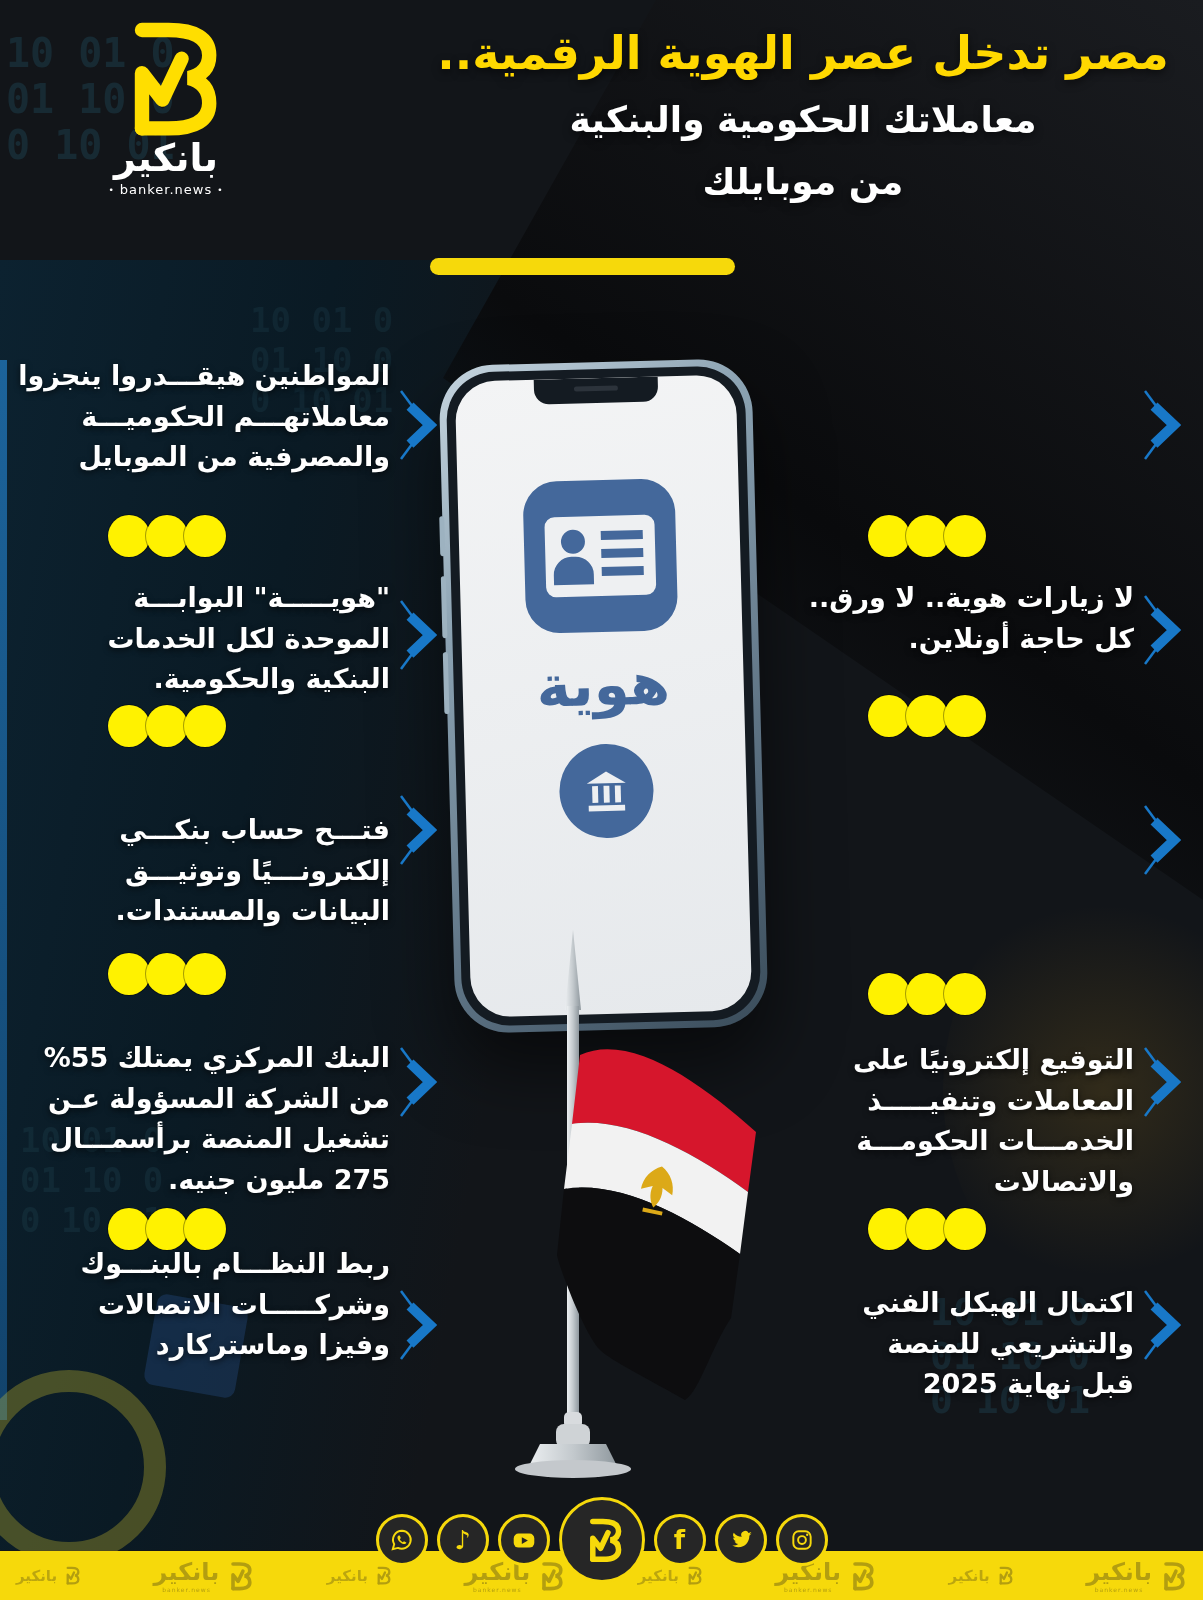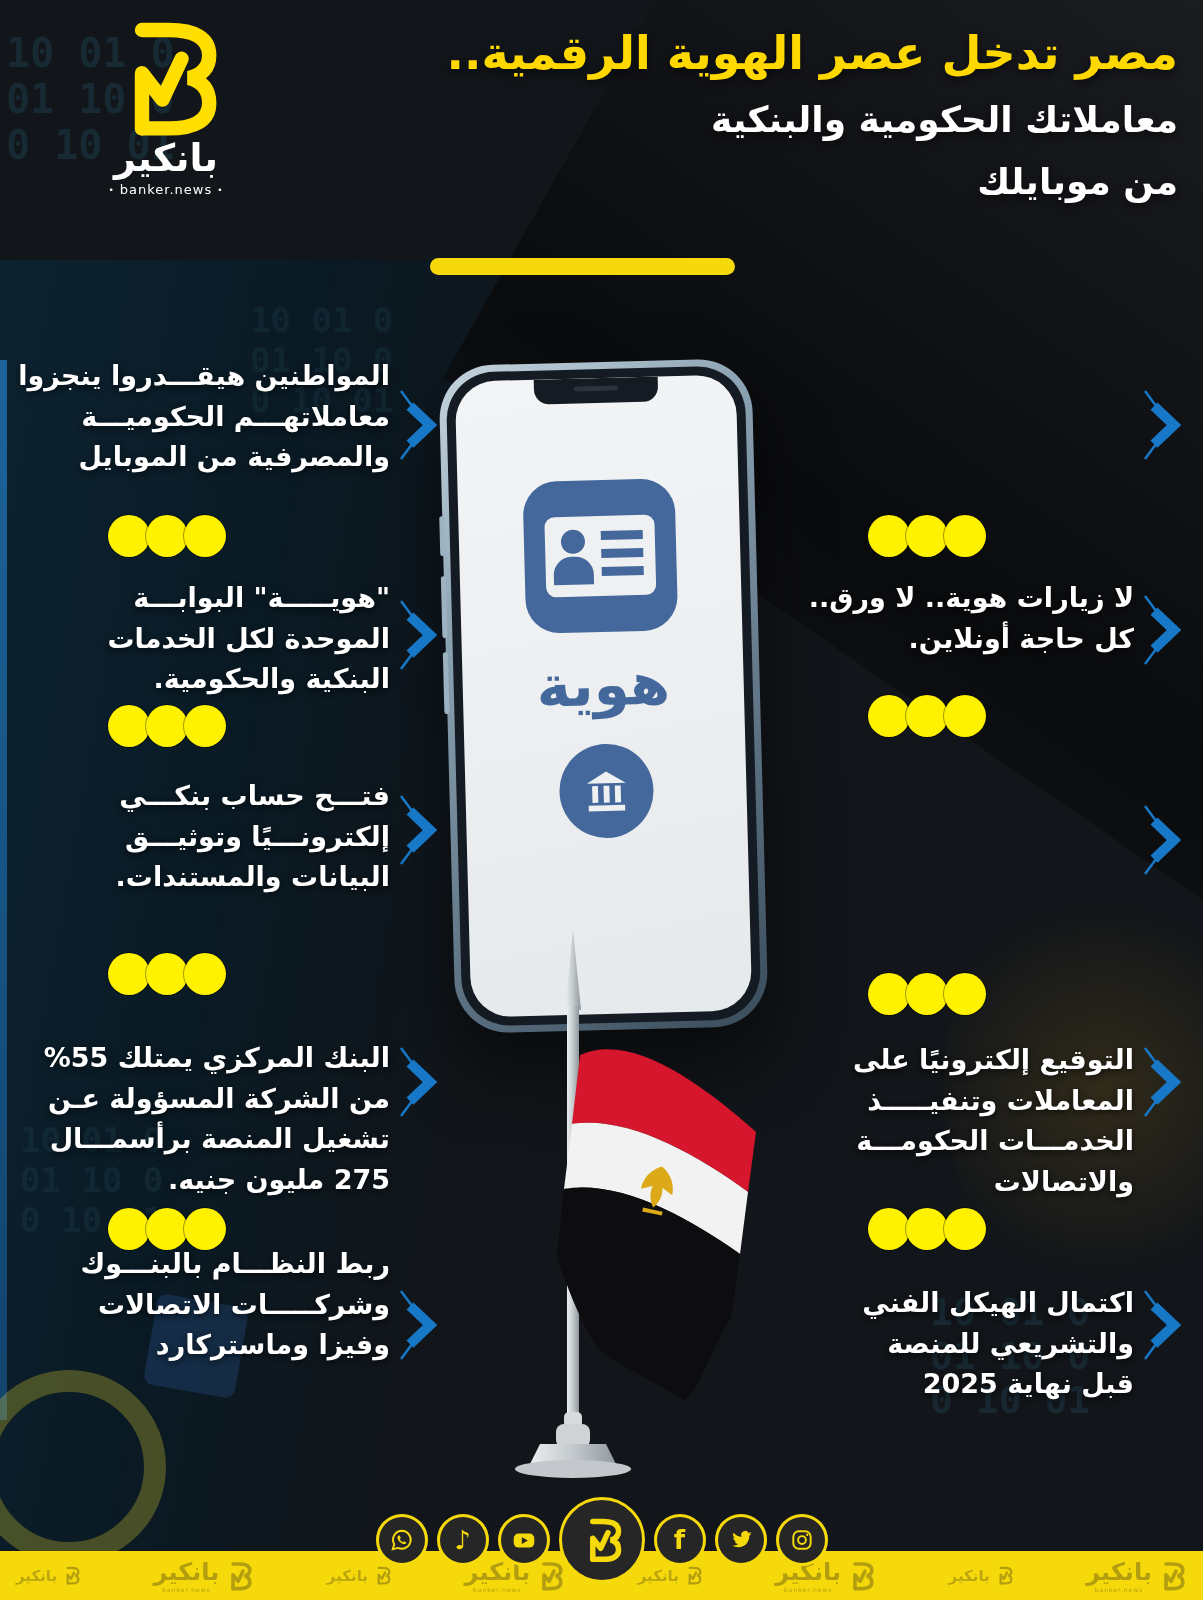--- a/index.html
+++ b/index.html
@@ -27,21 +27,21 @@
   .bg-ring{position:absolute;left:-28px;top:1370px;width:150px;height:150px;border-radius:50%;
     border:22px solid rgba(235,215,45,.28);}
   .bg-square{position:absolute;left:150px;top:1300px;width:92px;height:92px;border-radius:10px;
     background:rgba(45,95,165,.28);transform:rotate(10deg);}
   
   .logo{position:absolute;left:86px;top:18px;width:160px;text-align:center;z-index:4;}
   .logo-b{width:120px;height:120px;color:#FFDE00;display:block;margin:0 auto;}
   .logo-name{color:#fff;font-weight:bold;font-size:38px;line-height:1.1;}
   .logo-sub{color:#fff;font-size:13px;letter-spacing:1px;margin-top:2px;}
   .logo-sub::before,.logo-sub::after{content:"•";font-size:9px;vertical-align:middle;margin:0 5px;}
-  .title{position:absolute;left:388px;top:30px;width:790px;text-align:right;z-index:4;}
+  .title{position:absolute;left:408px;top:30px;width:790px;text-align:center;z-index:4;}
   .t1{color:#FFD800;font-size:46px;font-weight:bold;line-height:1.0;direction:rtl;
       text-shadow:0 3px 8px rgba(0,0,0,.55);}
   .t2,.t3{color:#fff;font-size:36px;font-weight:bold;margin-top:26px;line-height:1.0;direction:rtl;
       text-shadow:0 3px 8px rgba(0,0,0,.55);}
   .underline-bar{position:absolute;left:430px;top:258px;width:305px;height:17px;border-radius:9px;
       background:#F6D90B;z-index:4;}
   
   .tblock{position:absolute;z-index:4;}
   .tblock p{margin:0;color:#fff;font-weight:bold;font-size:27px;line-height:1.5;
       white-space:pre-line;text-align:right;
@@ -164,21 +164,21 @@
   <div class="tblock lcol" style="top:356px">
       <p dir="rtl">المواطنين هيقـــدروا ينجزوا
 معاملاتهـــم الحكوميـــة
 والمصرفية من الموبايل</p>
     </div>
   <div class="tblock lcol" style="top:578px">
       <p dir="rtl">"هويـــــة" البوابـــة
 الموحدة لكل الخدمات
 البنكية والحكومية.</p>
     </div>
-  <div class="tblock lcol" style="top:776px">
+  <div class="tblock lcol" style="top:810px">
       <p dir="rtl">فتـــح حساب بنكـــي
 إلكترونـــيًا وتوثيـــق
 البيانات والمستندات.</p>
     </div>
   <div class="tblock lcol" style="top:1038px">
       <p dir="rtl">البنك المركزي يمتلك 55%
 من الشركة المسؤولة عـن
 تشغيل المنصة برأسمـــال
 275 مليون جنيه.</p>
     </div>

